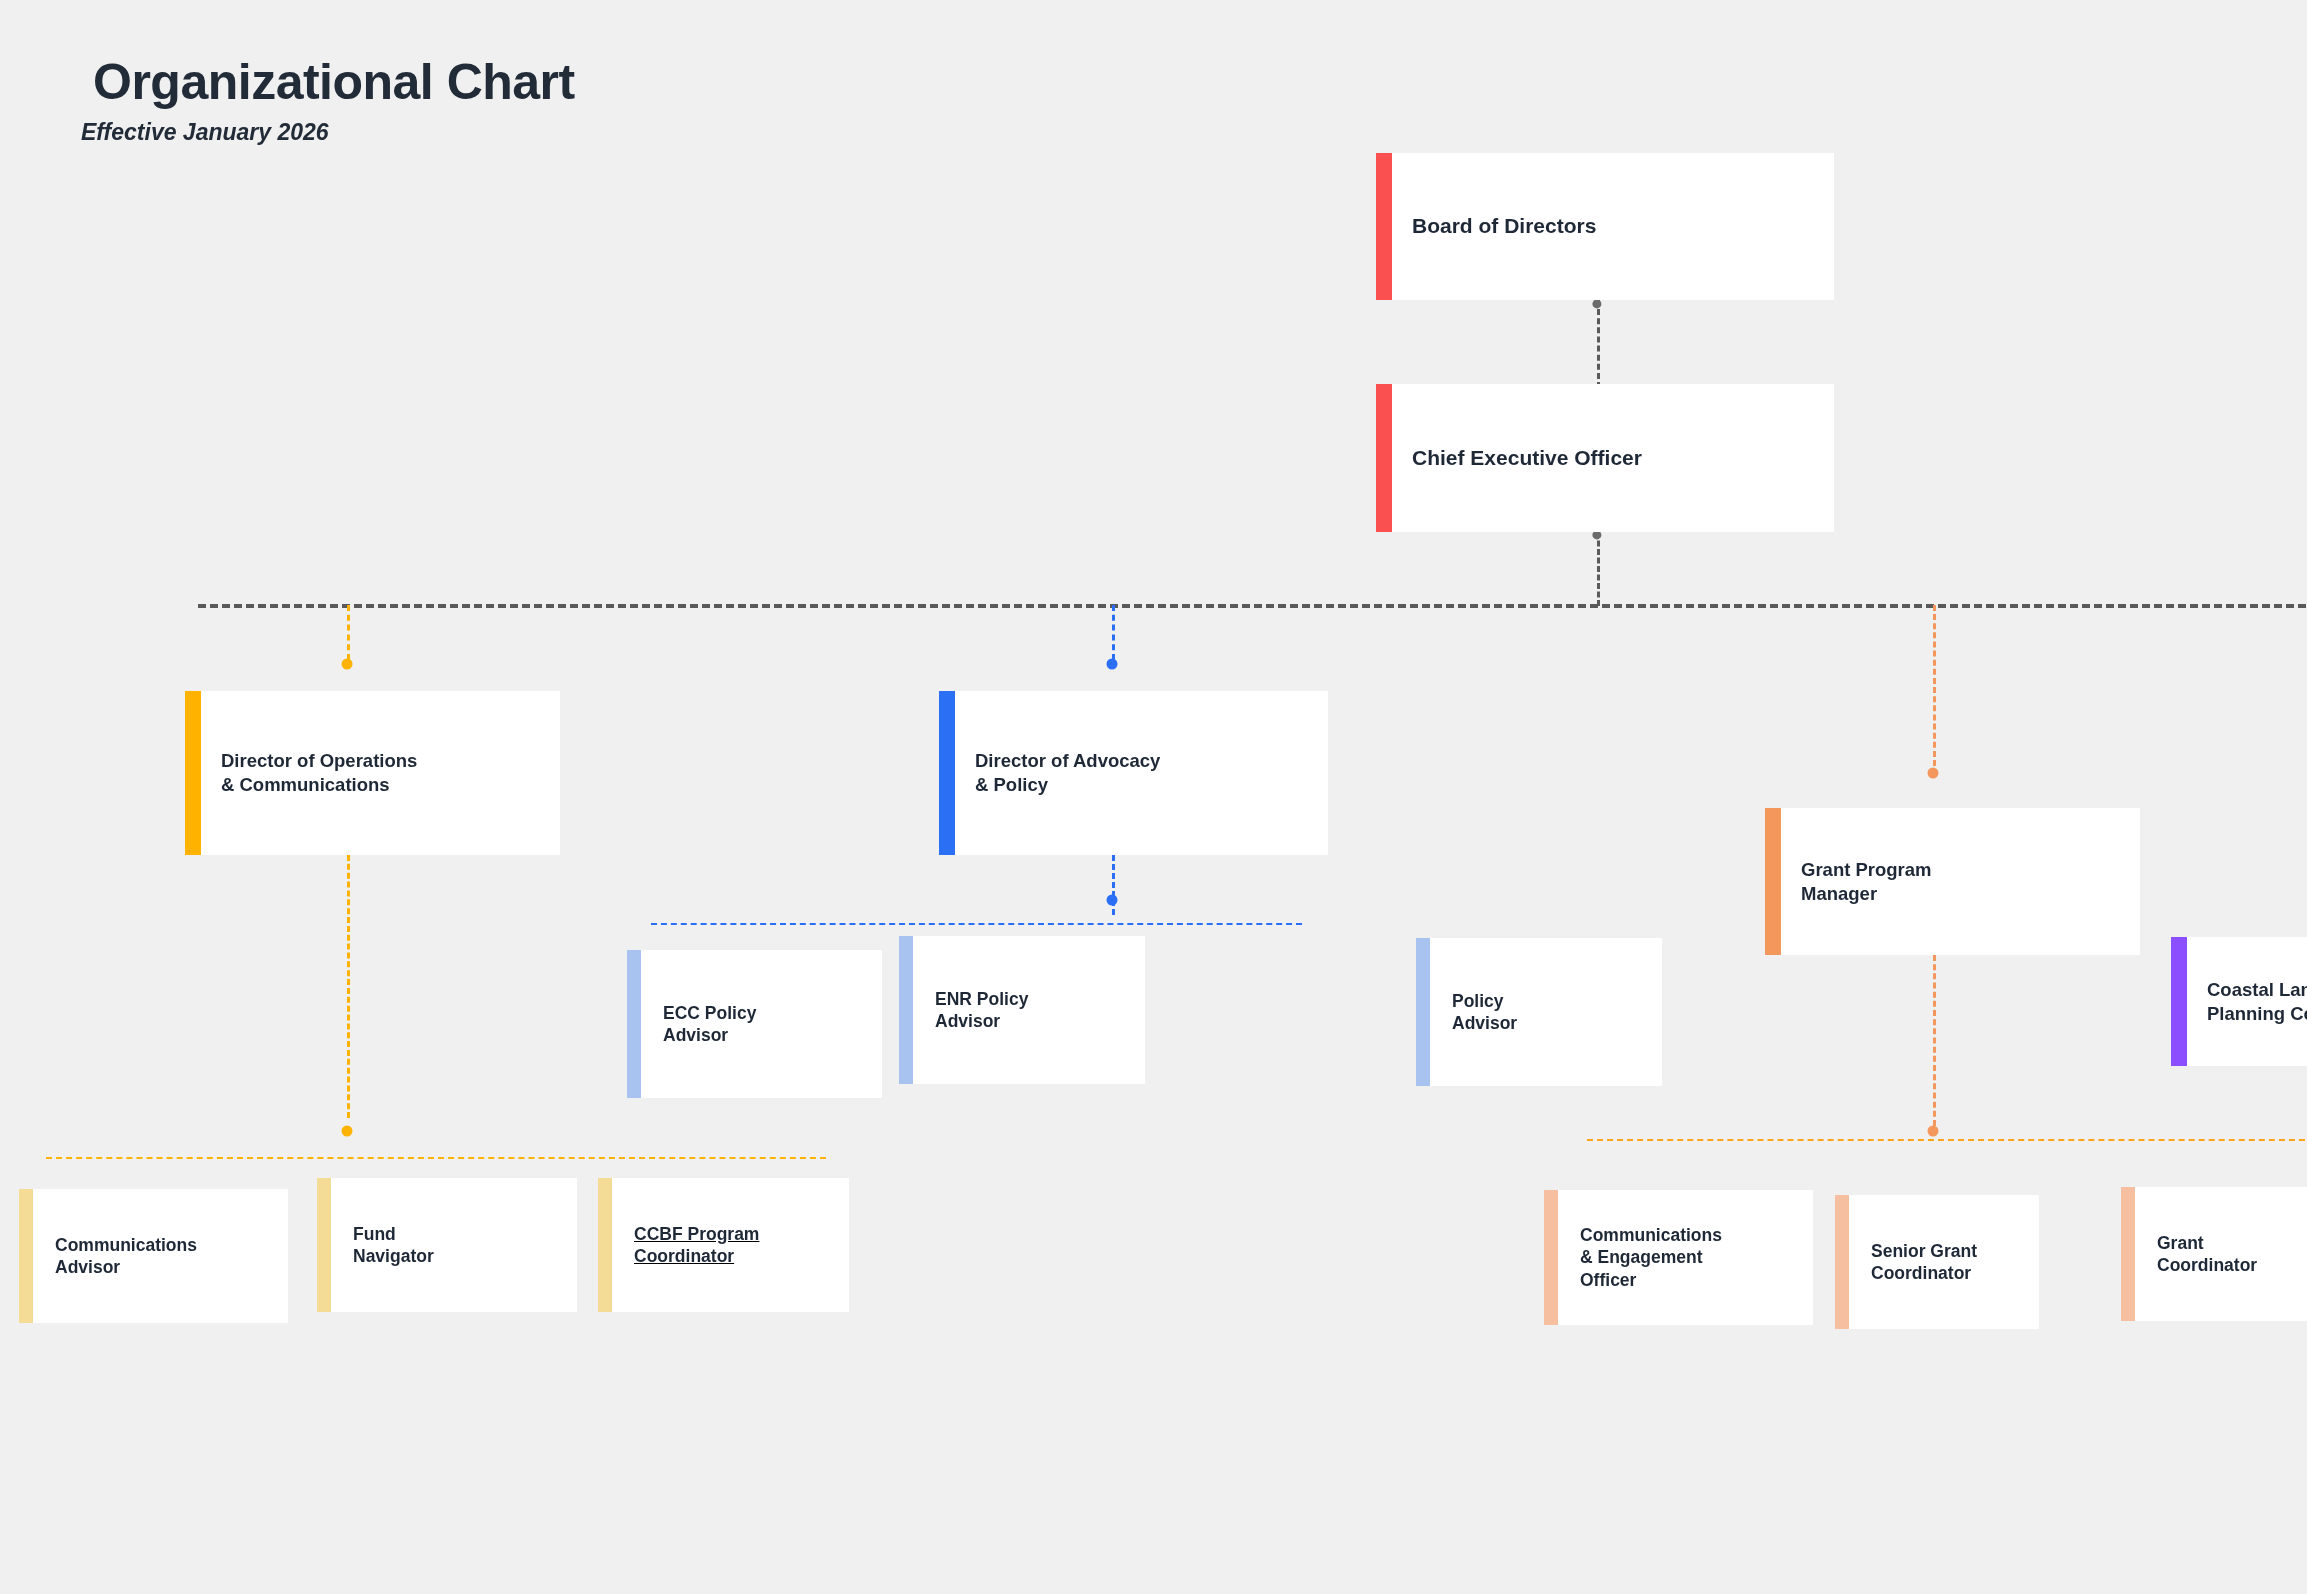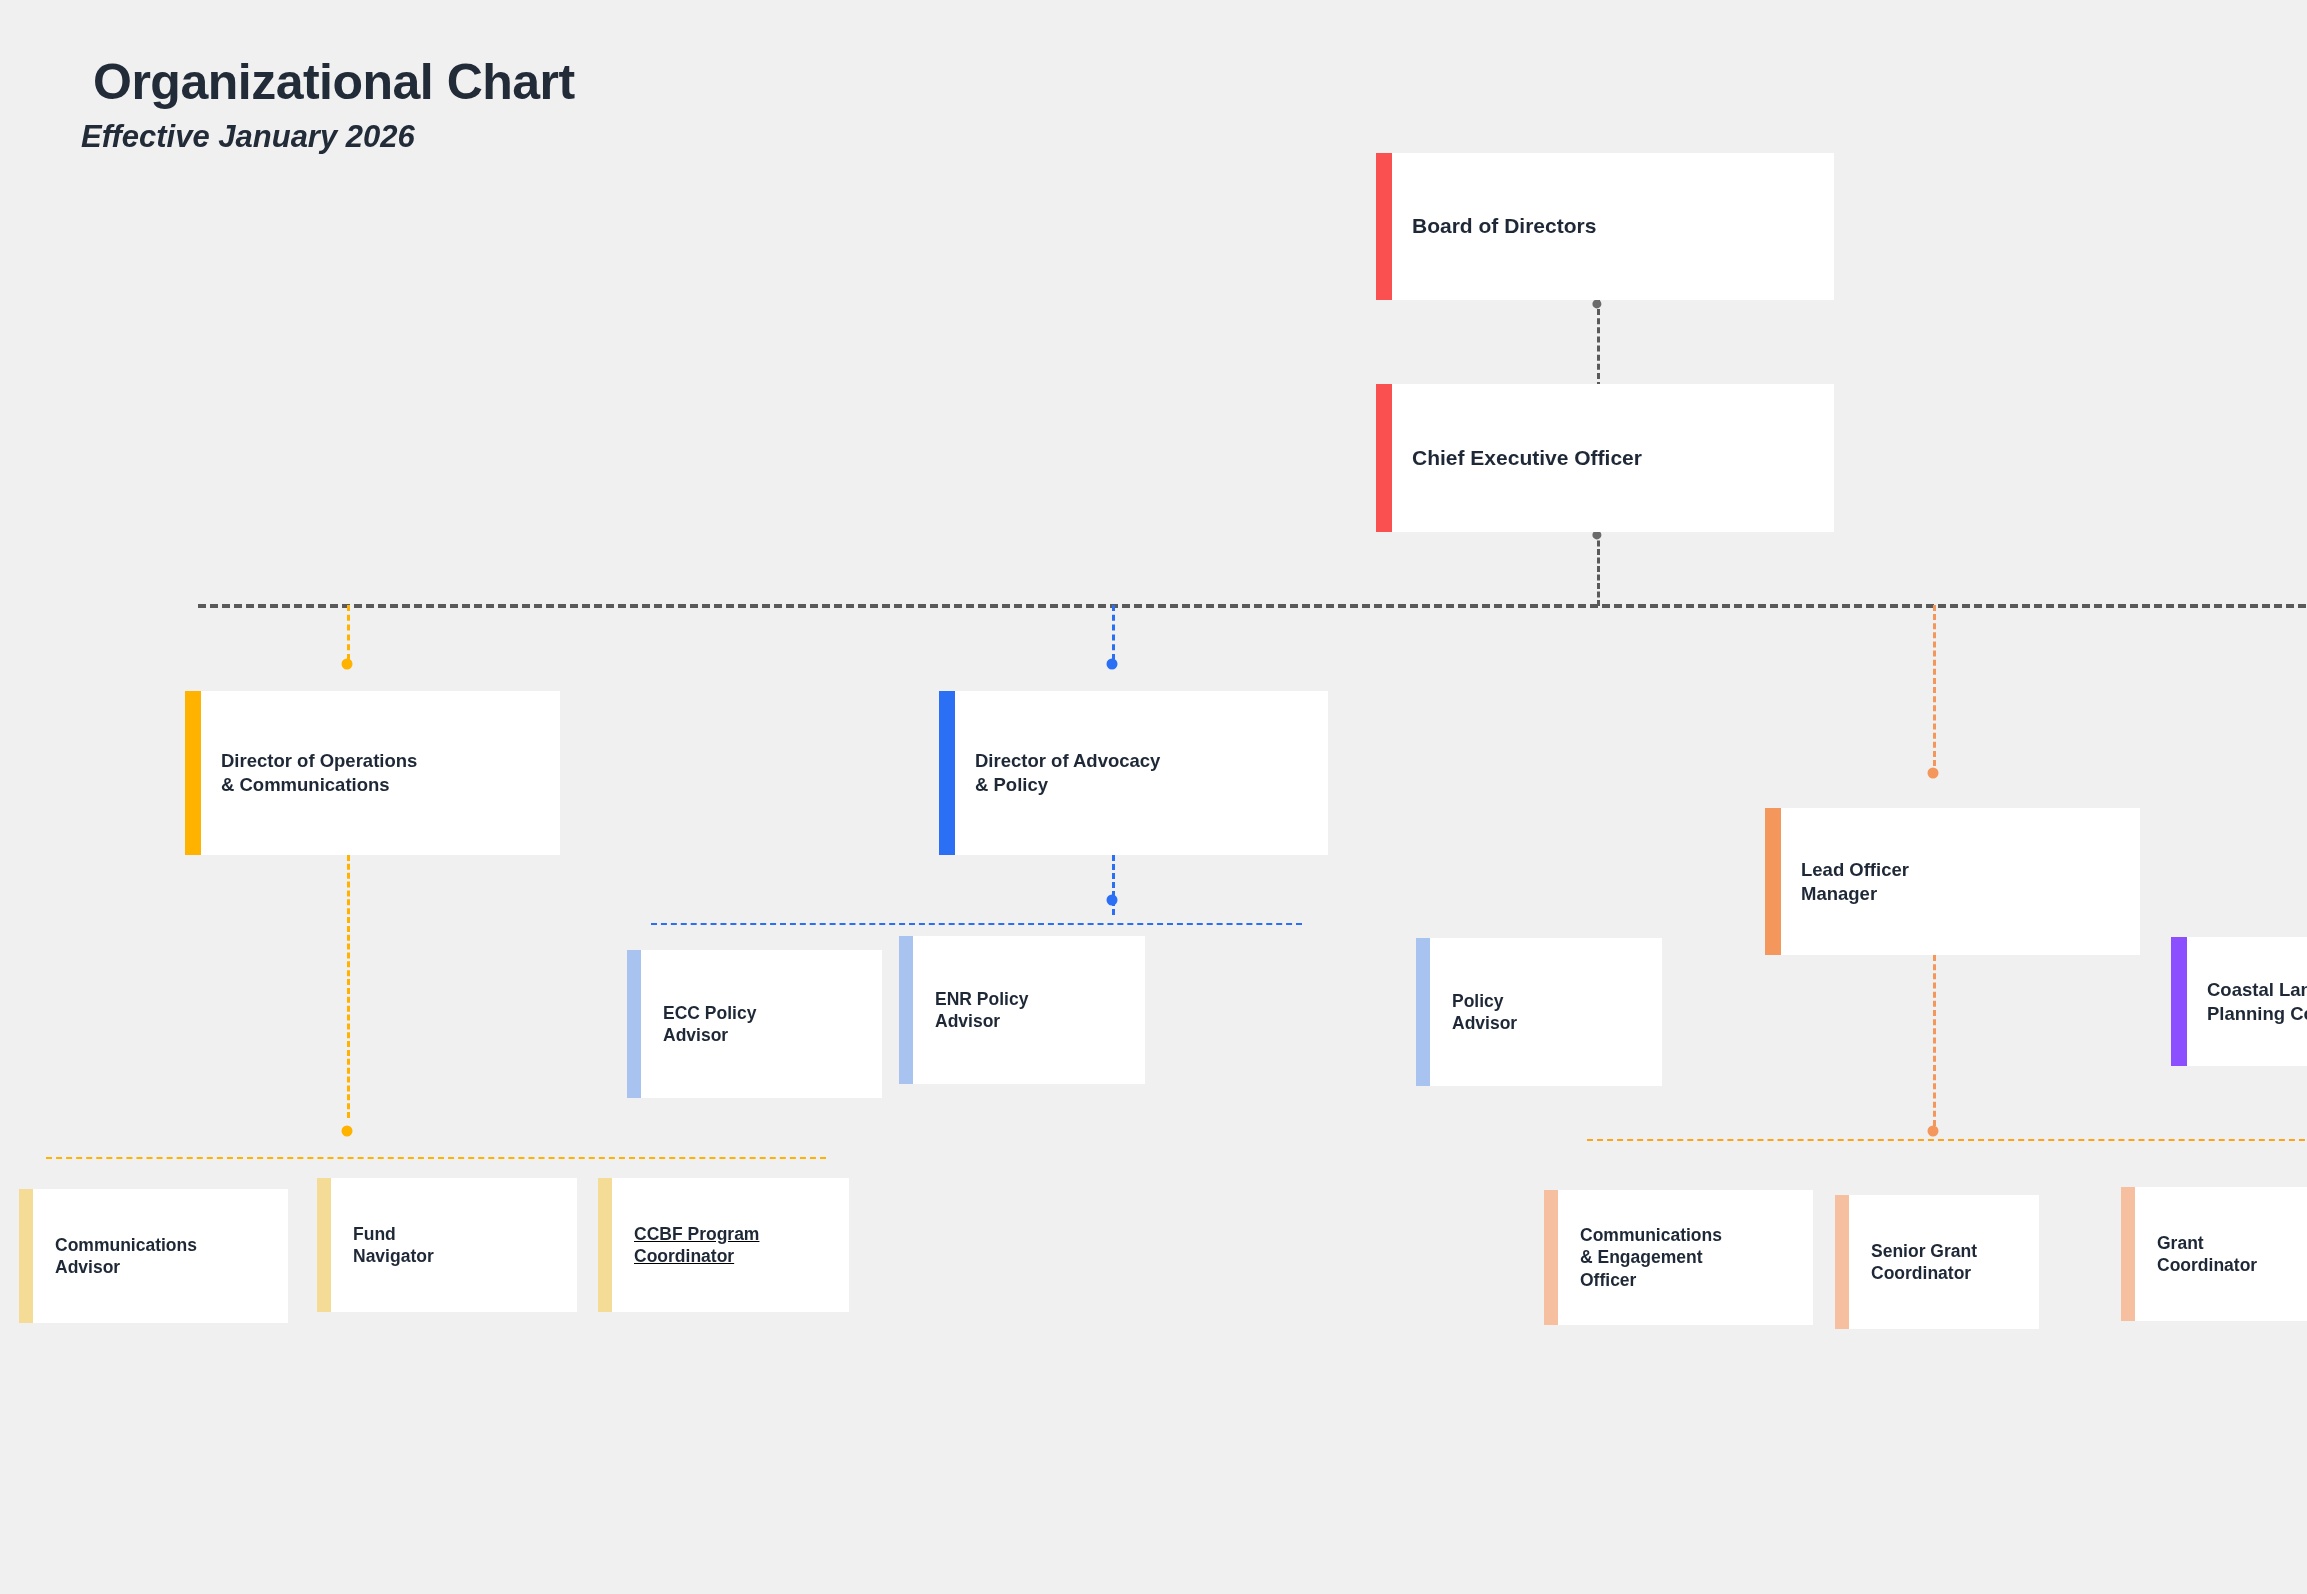--- a/index.html
+++ b/index.html
@@ -12,21 +12,21 @@
   }
   #canvas{position:absolute;inset:0;}
 
   
   #header{position:absolute;left:81px;top:44px;}
   #chart-title{
     font-size:50px;font-weight:bold;color:#222b38;
     letter-spacing:-0.5px;line-height:1.05;margin:12px;
   }
   #chart-subtitle{
-    font-size:31px;font-weight:bold;font-style:italic;color:#222b38;
+    font-size:23px;font-weight:bold;font-style:italic;color:#222b38;
     margin:12px 0 0 0;line-height:1;
   }
 
   
   .node{
     position:absolute;
     background:#ffffff;
     display:flex;
     align-items:center;
     box-sizing:border-box;
@@ -135,21 +135,21 @@
   </div>
 
   <div class="node lvl2" style="left:945px;top:691px;width:383px;height:164px;">
     <span class="bar" style="background:#2b6ff5;left:-6.5px;width:16.6px;"></span>
     <span class="label">Director of Advocacy
 &amp; Policy</span>
   </div>
 
   <div class="node lvl2" style="left:1771px;top:808px;width:369px;height:147px;">
     <span class="bar" style="background:#f4975c;left:-6.5px;width:16.6px;"></span>
-    <span class="label">Lead Officer
+    <span class="label">Grant Program
 Manager</span>
   </div>
 
   <div class="node lvl2" style="left:2177px;top:937px;width:378px;height:129px;">
     <span class="bar" style="background:#8b4fff;left:-6.5px;width:16.6px;"></span>
     <span class="label">Coastal Land Use
 Planning Coordinator</span>
   </div>
 
   <div class="node lvl3" style="left:633px;top:950px;width:249px;height:148px;">

